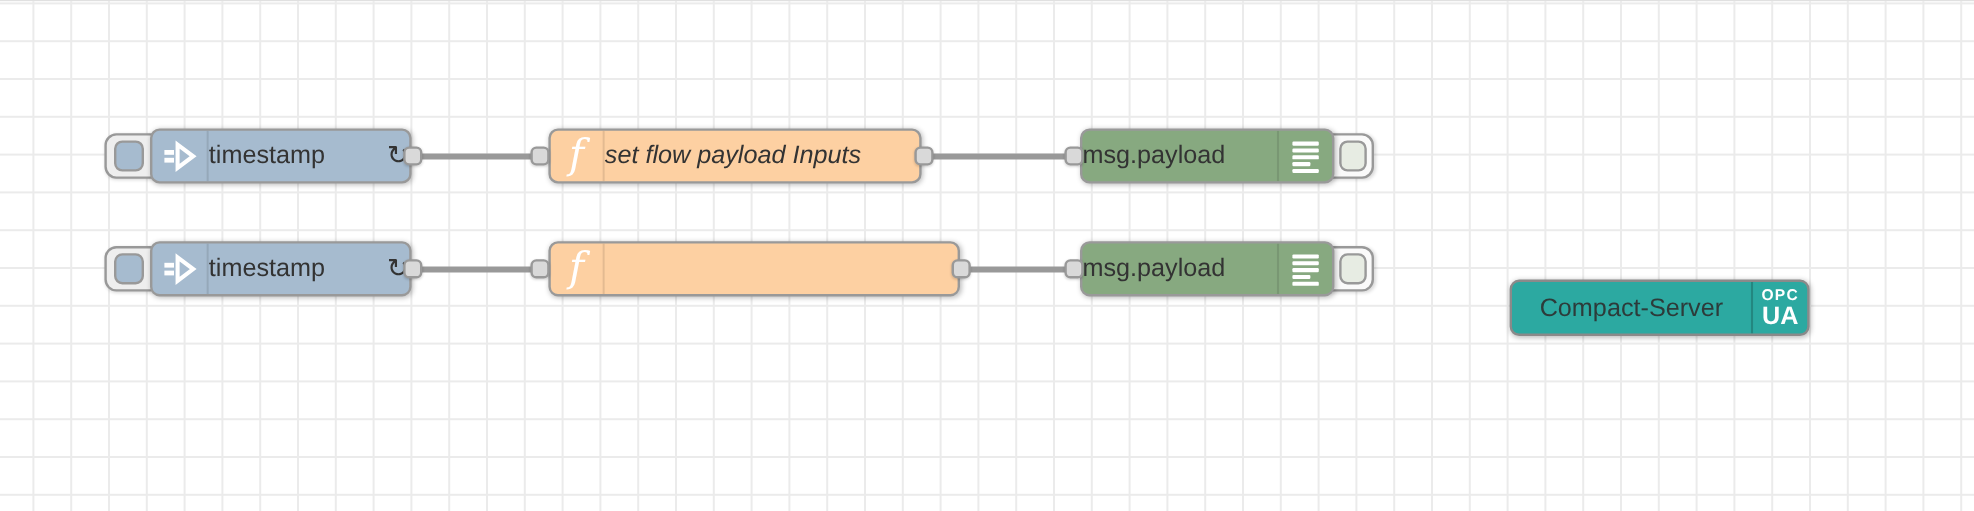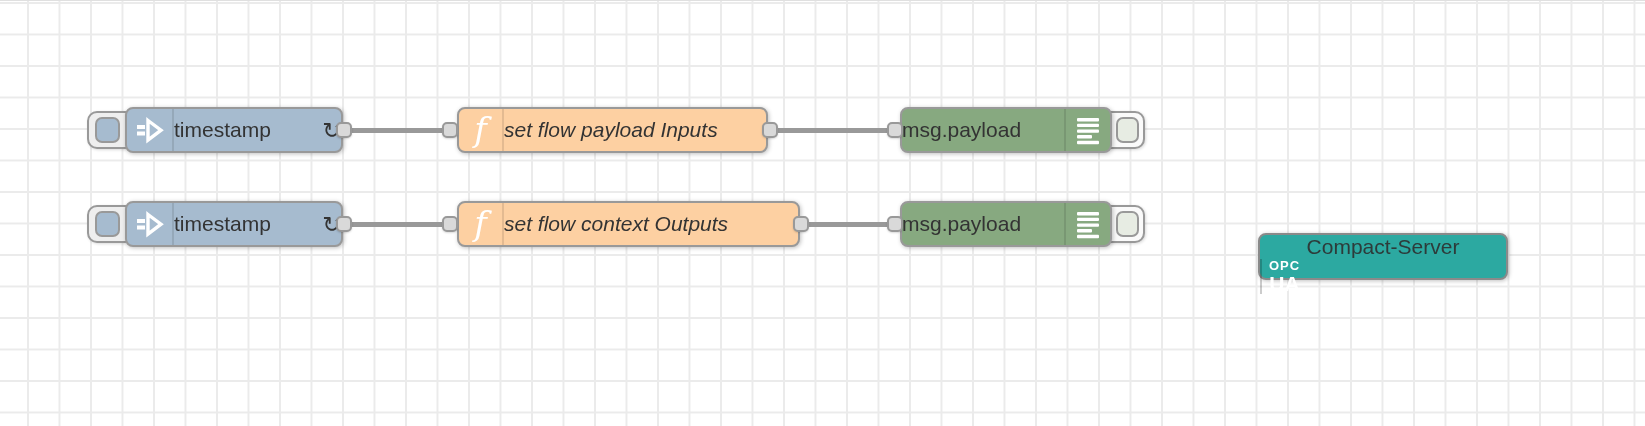--- a/index.html
+++ b/index.html
@@ -201,21 +201,20 @@
         <span>timestamp</span>
         <span class="repeat">↻</span>
       </div>
   </div>
   <div class="port" style="left:336px;top:215px;"></div>
 
   <div class="node funcNode" style="left:457px;top:200px;width:343px;">
     <div class="iconArea" style="width:43px;">
       <span class="fGlyph">f</span>
     </div>
-    <div class="label">set flow context Outputs</div>
   </div>
   <div class="port" style="left:442px;top:215px;"></div>
   <div class="port" style="left:793px;top:215px;"></div>
 
   <div class="tab right" style="left:1100px;top:204px;width:45px;"></div>
   <div class="btnInner toggleFace" style="left:1116px;top:210px;width:23px;height:26px;"></div>
 
   <div class="node debug" style="left:900px;top:200px;width:212px;">
     <div class="label">msg.payload</div>
     <div class="iconAreaRight">
@@ -223,21 +222,21 @@
         <rect x="4" y="3" width="22" height="3.4" rx="1" fill="#fff"></rect>
         <rect x="4" y="8.7" width="22" height="3.4" rx="1" fill="#fff"></rect>
         <rect x="4" y="14.4" width="22" height="3.4" rx="1" fill="#fff"></rect>
         <rect x="4" y="20.1" width="15" height="3.4" rx="1" fill="#fff"></rect>
         <rect x="4" y="25.8" width="22" height="3.4" rx="1" fill="#fff"></rect>
       </svg>
     </div>
   </div>
   <div class="port" style="left:887px;top:215px;"></div>
 
-  <div class="node server" style="left:1258px;top:232px;width:250px;height:47px;flex-direction:column;">
+  <div class="node server" style="left:1258px;top:232px;width:250px;height:47px;">
     <div class="serverLabel">Compact-Server</div>
     <div class="opcuaBadge">
       <span class="l1">OPC</span>
       <span class="l2">UA</span>
     </div>
   </div>
 
 </div>
 
 </body></html>

